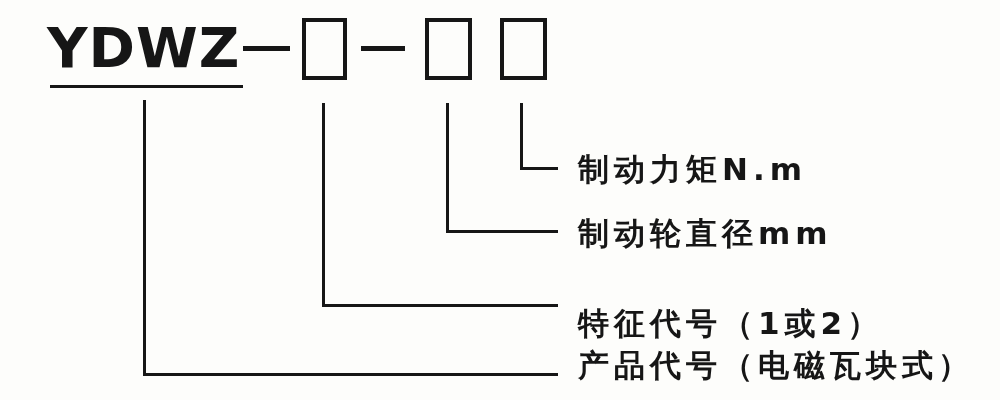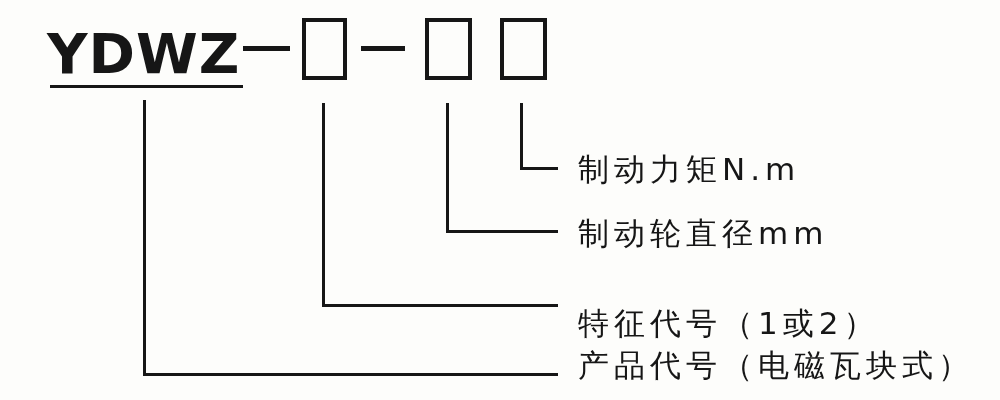--- a/index.html
+++ b/index.html
@@ -22,21 +22,20 @@
   .prefix {
     position: absolute;
     left: 47px;
     top: 18px;
     font-size: 56px;
     font-weight: bold;
     line-height: 60px;
     letter-spacing: 1px;
     color: var(--ink);
     white-space: nowrap;
-    margin-top: 6px;
   }
   .underline {
     position: absolute;
     left: 50px;
     top: 85px;
     width: 193px;
     height: 3px;
     background: var(--ink);
   }
   .dash {
@@ -69,21 +68,21 @@
   .l1 { left: 520px; top: 103px; width: 35px;  height: 64px;  } 
   .l2 { left: 446px; top: 103px; width: 109px; height: 127px; } 
   .l3 { left: 322px; top: 103px; width: 233px; height: 201px; } 
   .l4 { left: 143px; top: 100px; width: 412px; height: 273px; } 
 
   
   .callout {
     position: absolute;
     left: 578px;
     font-size: 31px;
-    font-weight: normal;
+    font-weight: bold;
     line-height: 34px;
     letter-spacing: 5px;
     color: var(--ink);
     white-space: nowrap;
   }
   .c1 { top: 152px; }
   .c2 { top: 216px; }
   .c3 { top: 306px; text-align: right; }
   .c4 { top: 348px; }
 </style>

